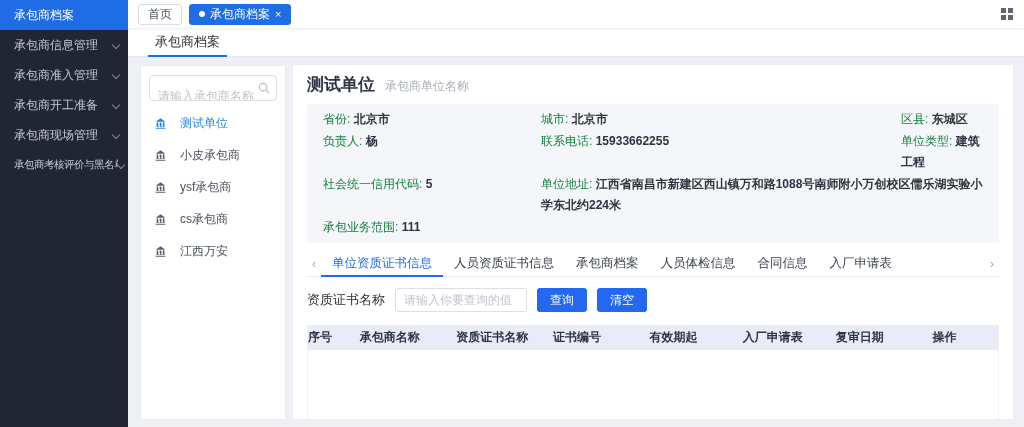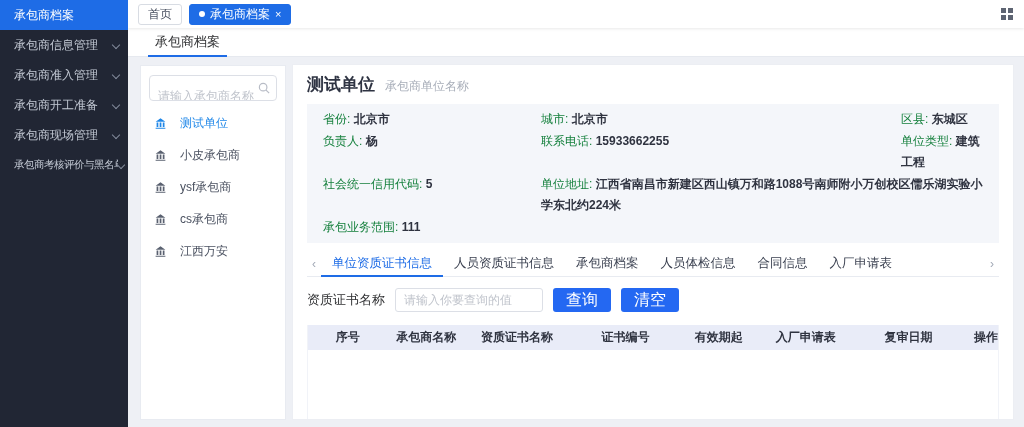--- a/index.html
+++ b/index.html
@@ -51,28 +51,28 @@
   .field .f-value { color:#2f3340; font-weight:bold;margin-top:16px; }
   .field.span2 { grid-column:2/4; }
 
   .tabstrip { margin-top:8px; display:flex; align-items:center; border-bottom:1px solid #e8ebf1; height:26px; }
   .t-arrow { color:#a2a9b6; padding:0 5px; font-size:12px; cursor:pointer; flex:0 0 auto; }
   .dtabs { display:flex; overflow:hidden; flex:1 1 auto; }
   .dtab { padding:0 11px; height:26px; line-height:24px; font-size:12.5px; color:#3a4050; white-space:nowrap; cursor:pointer; flex:0 0 auto; }
   .dtab.active { color:#1e6ce6; border-bottom:2px solid #1e6ce6; }
 
   .queryrow { margin-top:11px; display:flex; align-items:center; gap:10px; font-size:13px; color:#303133; }
-  .queryrow input { width:148px; height:24px; border:1px solid #dcdfe6; border-radius:3px; padding:0 8px; font-size:12px; color:#606266; outline:none; }
+  .queryrow input { width:132px; height:24px; border:1px solid #dcdfe6; border-radius:3px; padding:0 8px; font-size:12px; color:#606266; outline:none; }
   .queryrow input::placeholder { color:#c0c4cc; }
-  .btn { height:24px; padding:0 13px; background:#2468f2; color:#fff; border:none; border-radius:3px; font-size:16px; cursor:pointer; }
+  .btn { height:24px; padding:0 13px; background:#2468f2; color:#fff; border:none; border-radius:3px; font-size:12px; cursor:pointer; }
   .btn + .btn { margin-left:0; }
 
   .dtable { margin-top:13px; border:1px solid #f1f3f8; border-top:none; }
   .thead { display:flex; background:#e9ecf8; height:25px; align-items:center; font-size:12px; font-weight:bold; color:#2f3340; }
-  .th { text-align:right; }
+  .th { text-align:left; }
   .th:nth-child(1){width:7.5%;} .th:nth-child(2){width:14%;} .th:nth-child(3){width:14%;}
   .th:nth-child(4){width:14%;} .th:nth-child(5){width:13.5%;} .th:nth-child(6){width:13.5%;}
   .th:nth-child(7){width:14%;} .th:nth-child(8){width:9.5%;}
   .tbody { height:107px; background:#fff; }
 </style>
 </head>
 <body>
 
 <div class="sidebar">
   <div class="side-item active">

